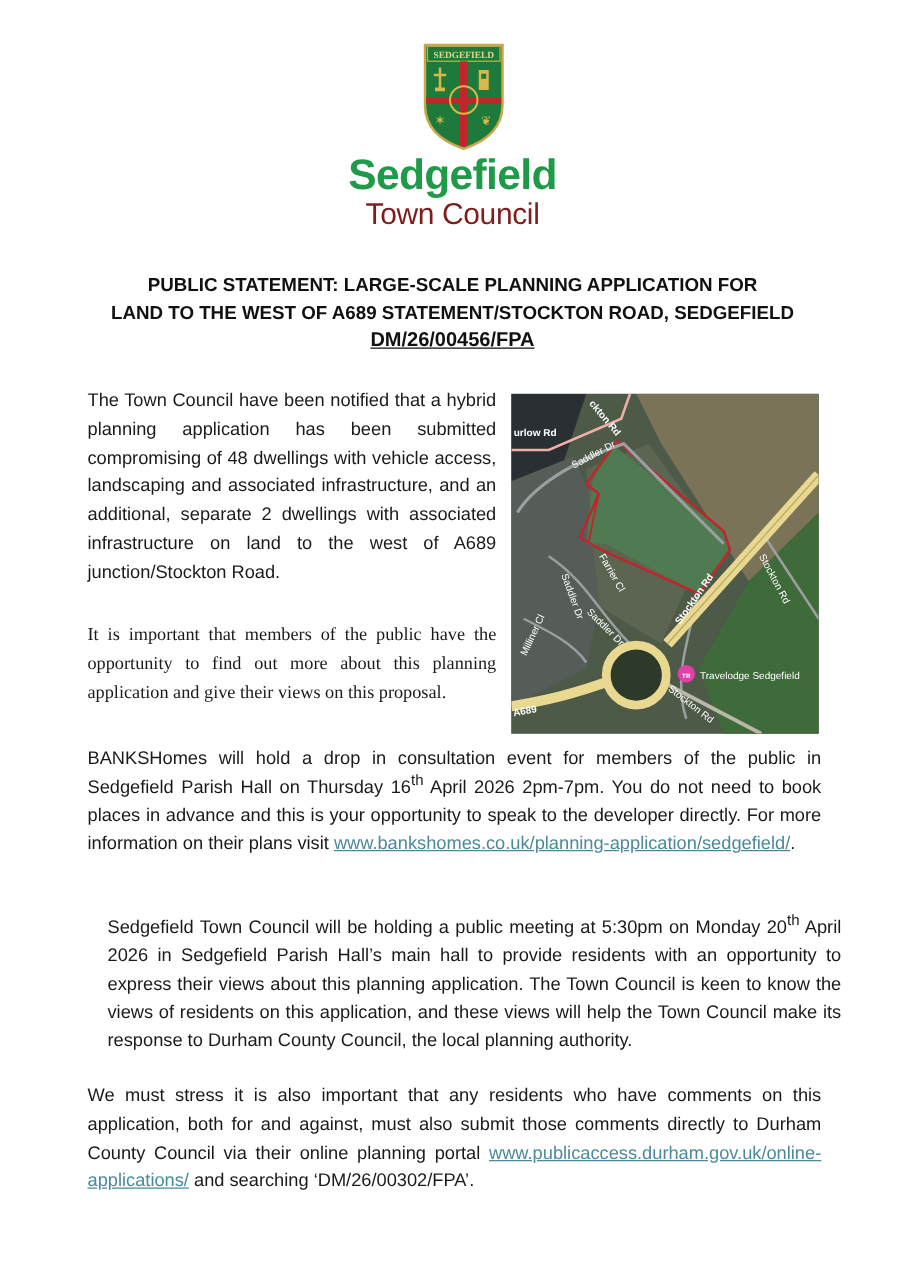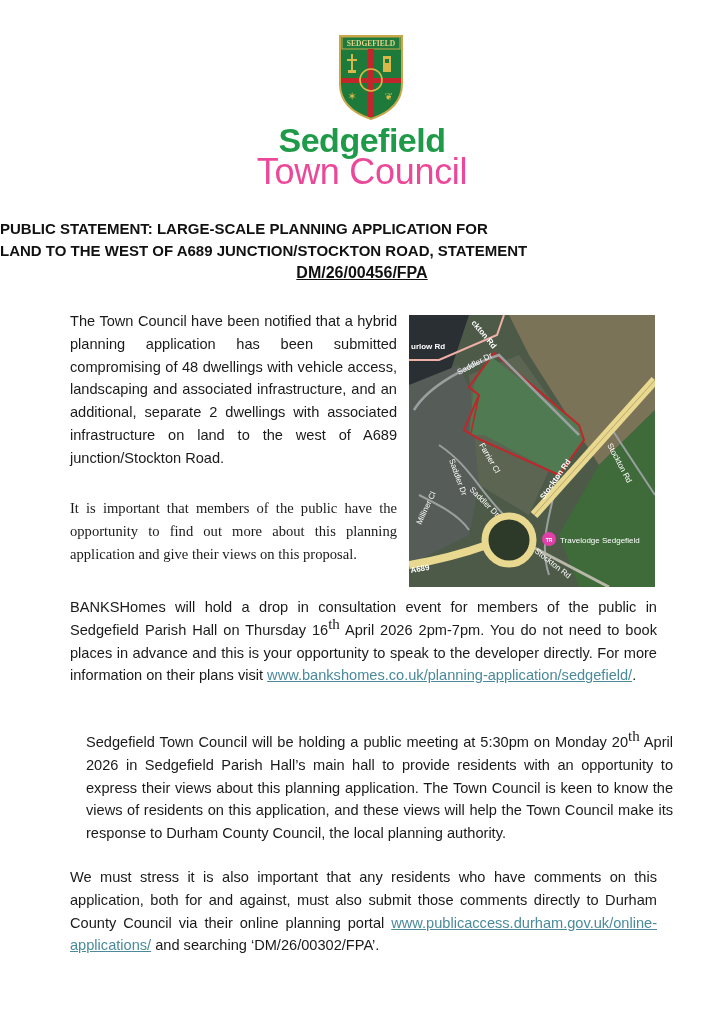--- a/index.html
+++ b/index.html
@@ -3,38 +3,38 @@
   <meta charset="utf-8">
   <style>
     * { box-sizing: border-box; margin: 0; padding: 0; }
     html, body { width: 724px; height: 1024px; background: #ffffff; overflow: hidden; }
     body { position: relative; font-family: "Liberation Sans", "DejaVu Sans", sans-serif; color: #1a1a1a; }
     .crest { position: absolute; left: 338px; top: 34px; width: 66px; height: 86px; }
     .brand-name { position: absolute; left: 0; width: 724px; top: 122px; text-align: center;
       font-family: "Liberation Sans", sans-serif; font-weight: bold; color: #1f9a48;
       font-size: 34px; letter-spacing: -0.5px; line-height: 36px; }
     .brand-sub { position: absolute; left: 0; width: 724px; top: 157px; text-align: center;
-      font-family: "Liberation Sans", sans-serif; color: #ec4899; font-size: 36px; line-height: 30px;
+      font-family: "Liberation Sans", sans-serif; color: #7f1d1d; font-size: 24px; line-height: 30px;
       letter-spacing: -0.3px; }
 
-    .title { position: absolute; left: 0; width: 724px; text-align: left; font-weight: bold;
+    .title { position: absolute; left: 0; width: 724px; text-align: center; font-weight: bold;
       font-size: 15px; line-height: 21px; color: #111; }
     .title.l1 { top: 218px; }
     .title.l2 { top: 240px; }
     .ref { position: absolute; left: 0; width: 724px; top: 262px; text-align: center;
       font-weight: bold; font-size: 16px; line-height: 22px; text-decoration: underline; color: #111; }
 
     .para { position: absolute; font-size: 14.6px; line-height: 22.8px; text-align: justify; color: #1a1a1a; }
     .p1 { left: 70px; top: 310px; width: 327px; }
     .p2 { left: 70px; top: 497px; width: 327px; font-family: Liberation Serif, serif; }
     .p3 { left: 70px; top: 596px; width: 587px; }
     .p4 { left: 86px; top: 731px; width: 587px; }
     .p5 { left: 70px; top: 866px; width: 587px; }
     .para a { color: #4a8a9a; text-decoration: underline; margin-top: 44px; }
-    .para sup { font-size: 15px; vertical-align: super; line-height: 0; font-family: Liberation Serif, serif; }
+    .para sup { font-size: 12px; vertical-align: super; line-height: 0; }
     .last-line { text-align-last: justify; }
 
     .map { position: absolute; left: 409px; top: 315px; width: 246px; height: 272px; overflow: hidden; background: #5a6a52; }
     .map svg { display: block; }
     .map-label { font-family: "Liberation Sans", sans-serif; fill: #ffffff; font-size: 8px; }
   </style>
 </head>
 <body>
 
 <svg class="crest" viewBox="0 0 66 86">
@@ -54,21 +54,21 @@
     <rect x="47" y="25" width="4" height="4" fill="#1e7a3a"></rect>
   </g>
   <text x="14" y="66" text-anchor="middle" font-size="11" fill="#d8b84a">✶</text>
   <text x="51" y="66" text-anchor="middle" font-size="10" fill="#d8b84a">❦</text>
 </svg>
 
 <div class="brand-name">Sedgefield</div>
 <div class="brand-sub">Town Council</div>
 
 <div class="title l1">PUBLIC STATEMENT: LARGE-SCALE PLANNING APPLICATION FOR</div>
-<div class="title l2">LAND TO THE WEST OF A689 JUNCTION/STOCKTON ROAD, STATEMENT</div>
+<div class="title l2">LAND TO THE WEST OF A689 STATEMENT/STOCKTON ROAD, SEDGEFIELD</div>
 <div class="ref">DM/26/00456/FPA</div>
 
 <p class="para p1">The Town Council have been notified that a hybrid planning application has been submitted compromising of 48 dwellings with vehicle access, landscaping and associated infrastructure, and an additional, separate 2 dwellings with associated infrastructure on land to the west of A689 junction/Stockton Road.</p>
 <p class="para p2">It is important that members of the public have the opportunity to find out more about this planning application and give their views on this proposal.</p>
 
 <p class="para p3"><span>BANKSHomes will hold a drop in consultation event for members of the public in Sedgefield Parish Hall on Thursday 16</span><sup>th</sup><span class="last-line"> April 2026 2pm-7pm. You do not need to book places in advance and this is your opportunity to speak to the developer directly. For more information on their plans visit </span><a>www.bankshomes.co.uk/planning-application/sedgefield/</a><span>.</span></p>
 
 <p class="para p4"><span>Sedgefield Town Council will be holding a public meeting at 5:30pm on Monday 20</span><sup>th</sup><span> April 2026 in Sedgefield Parish Hall’s main hall to provide residents with an opportunity to express their views about this planning application. The Town Council is keen to know the views of residents on this application, and these views will help the Town Council make its response to Durham County Council, the local planning authority.</span></p>
 
 <p class="para p5"><span>We must stress it is also important that any residents who have comments on this application, both for and against, must also submit those comments directly to Durham County Council via their online planning portal </span><a>www.publicaccess.durham.gov.uk/online-applications/</a><span> and searching ‘DM/26/00302/FPA’.</span></p>

